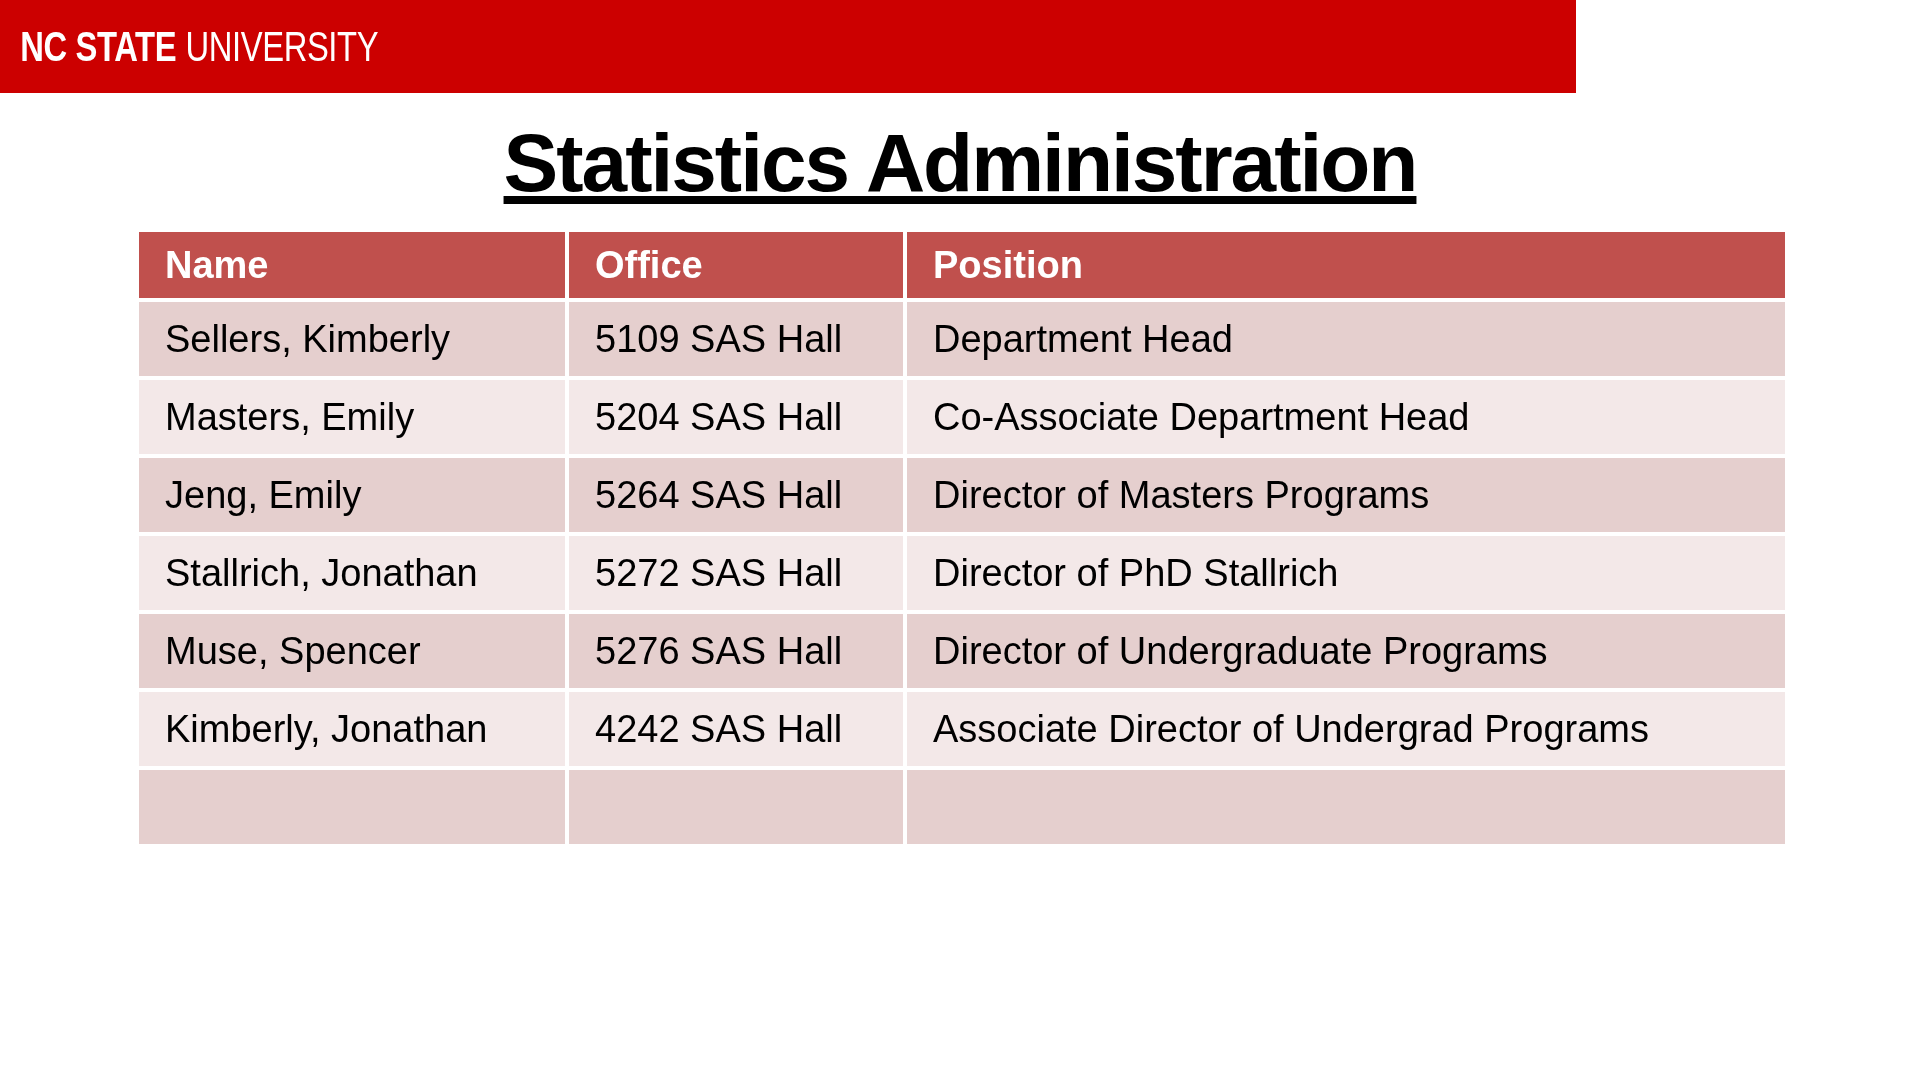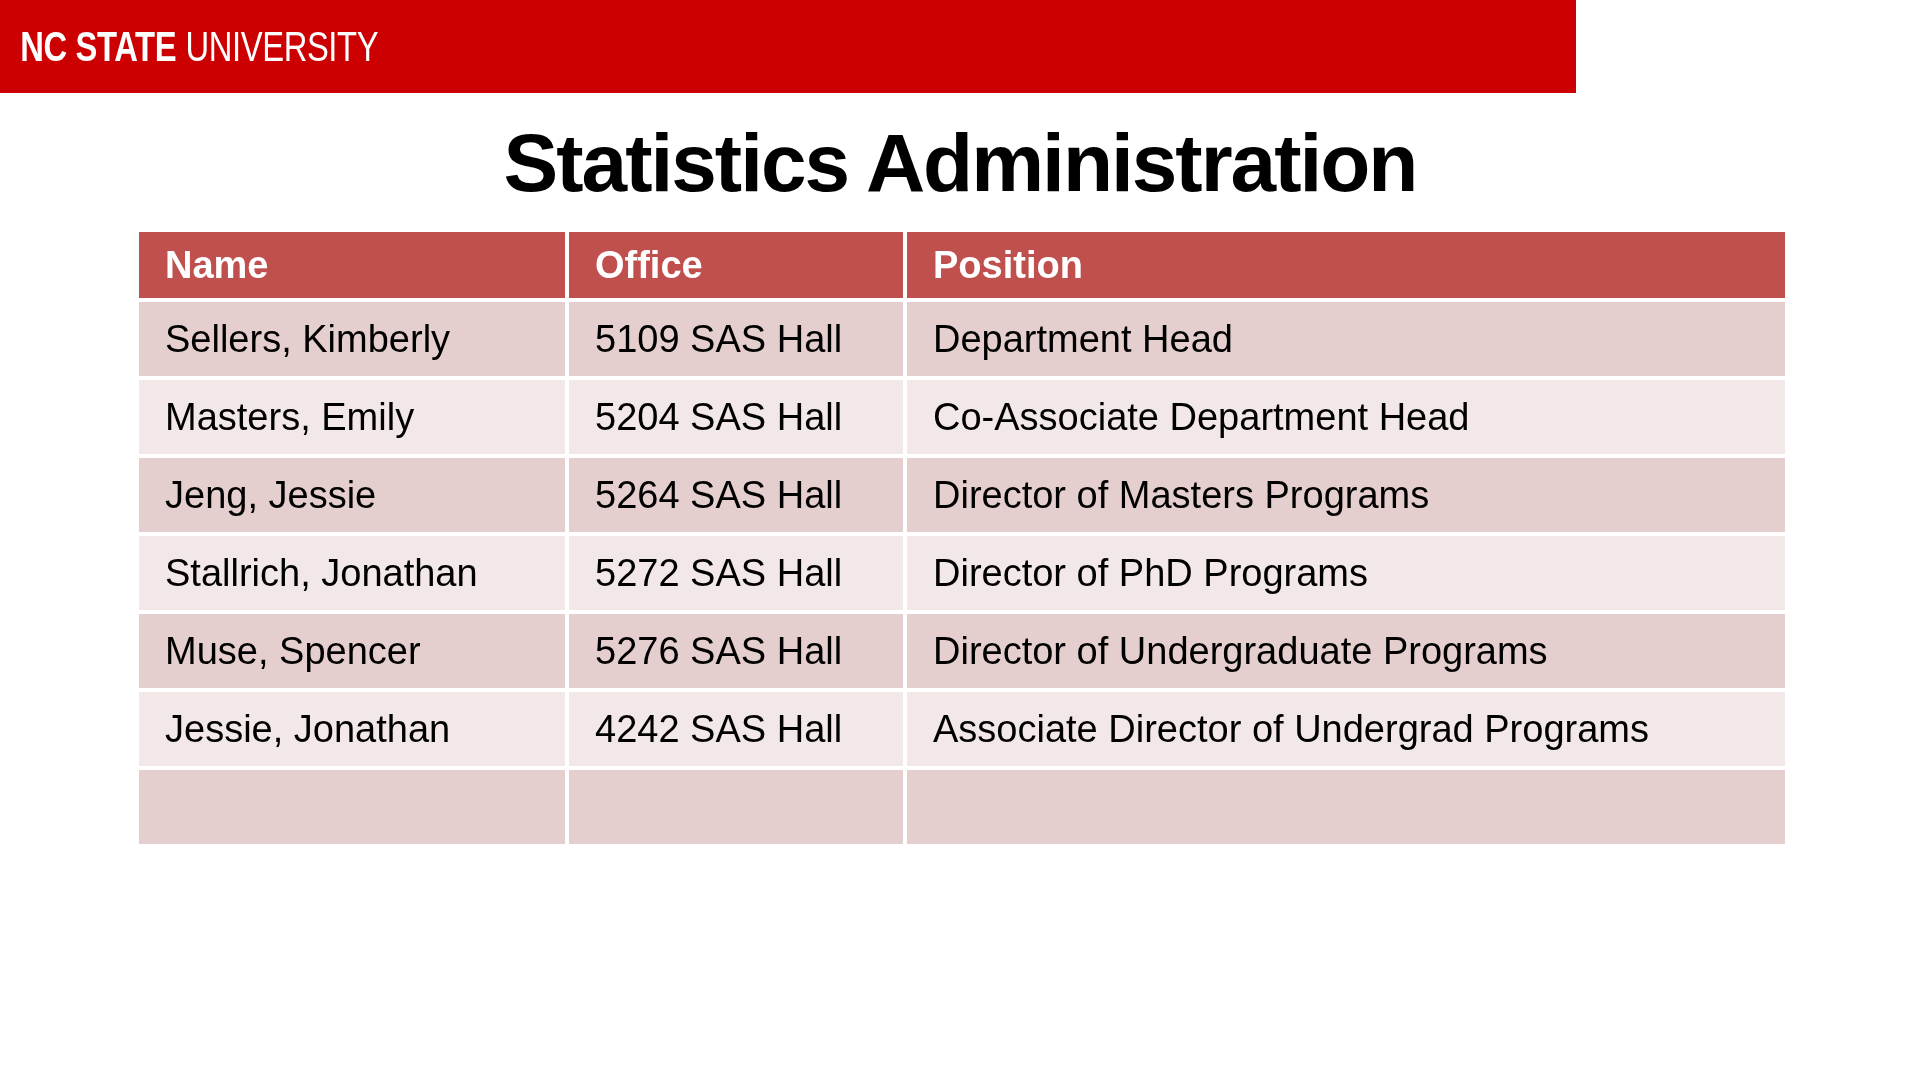--- a/index.html
+++ b/index.html
@@ -42,20 +42,21 @@
   .slide-title {
     position: absolute;
     left: 0; top: 118px;
     width: 1920px;
     text-align: center;
     font-size: 82px;
     font-weight: 700;
     letter-spacing: -2px;
     color: var(--body-text, #000000);
     line-height: 1.1;
+    text-decoration: underline;
   }
 
   
   .staff-table {
     position: absolute;
     left: 135px; top: 228px;
     width: 1650px;
     border-collapse: collapse;
     table-layout: fixed;
   }
@@ -115,36 +116,36 @@
         <td>Sellers, Kimberly</td>
         <td>5109 SAS Hall</td>
         <td>Department Head</td>
       </tr>
       <tr>
         <td>Masters, Emily</td>
         <td>5204 SAS Hall</td>
         <td>Co-Associate Department Head</td>
       </tr>
       <tr>
-        <td>Jeng, Jessie</td>
+        <td>Jeng, Emily</td>
         <td>5264 SAS Hall</td>
         <td>Director of Masters Programs</td>
       </tr>
       <tr>
         <td>Stallrich, Jonathan</td>
         <td>5272 SAS Hall</td>
-        <td>Director of PhD Programs</td>
+        <td>Director of PhD Stallrich</td>
       </tr>
       <tr>
         <td>Muse, Spencer</td>
         <td>5276 SAS Hall</td>
         <td>Director of Undergraduate Programs</td>
       </tr>
       <tr>
-        <td>Jessie, Jonathan</td>
+        <td>Kimberly, Jonathan</td>
         <td>4242 SAS Hall</td>
         <td>Associate Director of Undergrad Programs</td>
       </tr>
       <tr>
         <td></td>
         <td></td>
         <td></td>
       </tr>
     </tbody>
   </table>

